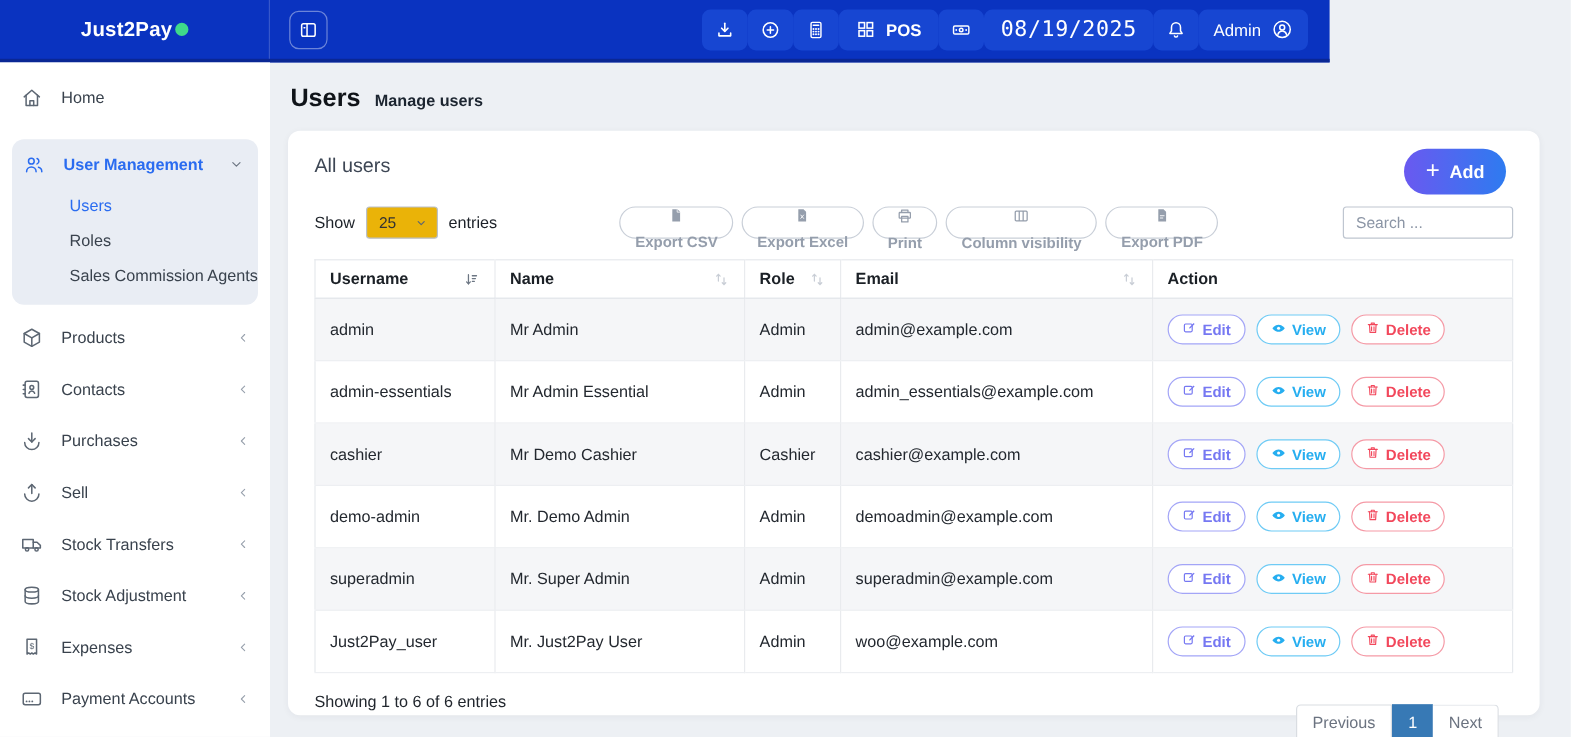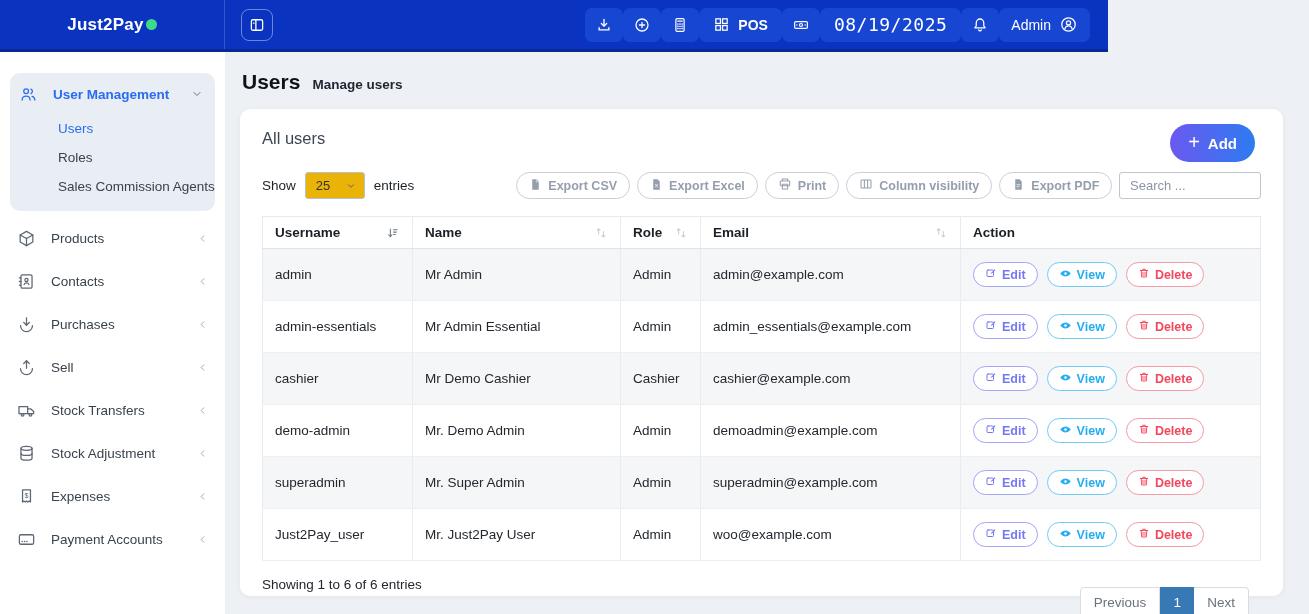--- a/index.html
+++ b/index.html
@@ -56,21 +56,21 @@
   .add-plus { font-size:20px; font-weight:400; line-height:1; margin-top:-2px; }
 
   .toolbar { margin-top:24px; display:flex; align-items:center; }
   .show-group { display:flex; align-items:center; gap:9px; font-size:13.5px; color:#1c2128; }
   .entries-select { width:60px; height:27px; border:1px solid #b9c0cb; border-radius:3px;
     display:flex; align-items:center; padding:0 8px 0 10px; font-size:13px; color:#333; cursor:pointer; background:#eab308; }
   .entries-select .chevd { margin-left:auto; color:#5b6573; display:flex; }
   .export-group { display:flex; gap:7px; margin-left:102px; }
   .pill-btn { height:27px; border:1px solid #c9cfd8; border-radius:15px; background:#fff;
     color:#959eac; font-size:12.5px; font-weight:600; display:flex; align-items:center;
-    gap:6px; padding:0 12px; cursor:pointer; font-family:"Liberation Sans",sans-serif; }
+    gap:6px; padding:0 12px; cursor:pointer; font-family:"Liberation Sans",sans-serif;flex-direction:column; }
   .search-input { margin-left:auto; width:142px; height:27px; border:1px solid #bfc6d0;
     border-radius:3px; padding:0 10px; font-size:13px; color:#333; font-family:"Liberation Sans",sans-serif; }
   .search-input::placeholder { color:#8b95a5; }
 
   table.users { margin-top:17px; width:100%; border-collapse:collapse; border:1px solid #e6e9ed; }
   .users th { text-align:left; font-size:13.5px; font-weight:700; color:#1b2026;
     padding:8px 12px; border-bottom:1px solid #dfe3e8; border-right:1px solid #e9ebee;
     cursor:pointer; white-space:nowrap; }
   .users th .th-inner { display:flex; align-items:center; }
   .users th .sorticon { margin-left:auto; display:flex; }
@@ -182,20 +182,30 @@
               <circle cx="12" cy="10" r="2.6"></circle>
               <path d="M7.5 17.2c.8-2.3 2.5-3.4 4.5-3.4s3.7 1.1 4.5 3.4"></path>
             </svg>
         </span>
       </button>
     </div>
   </div>
 </header>
 
 <nav class="sidebar">
+  <div class="side-item">
+    <span class="sicon">
+      <svg width="19" height="19" viewBox="0 0 24 24" fill="none" stroke="currentColor" stroke-width="1.6" stroke-linecap="round" stroke-linejoin="round">
+          <path d="M4 11l8-7 8 7"></path>
+          <path d="M6 9.3V20h12V9.3"></path>
+          <path d="M10 20v-5h4v5"></path>
+        </svg>
+    </span>
+    <span>Home</span>
+  </div>
 
   <div class="side-group">
     <div class="side-item">
       <span class="sicon">
         <svg width="19" height="19" viewBox="0 0 24 24" fill="none" stroke="currentColor" stroke-width="1.6" stroke-linecap="round" stroke-linejoin="round">
             <circle cx="9" cy="8" r="3"></circle>
             <path d="M4 19c0-3 2.2-5 5-5s5 2 5 5"></path>
             <path d="M15 5.2a3 3 0 0 1 0 5.6"></path>
             <path d="M16.5 14.3c2.3.6 3.5 2.3 3.5 4.7"></path>
           </svg>

